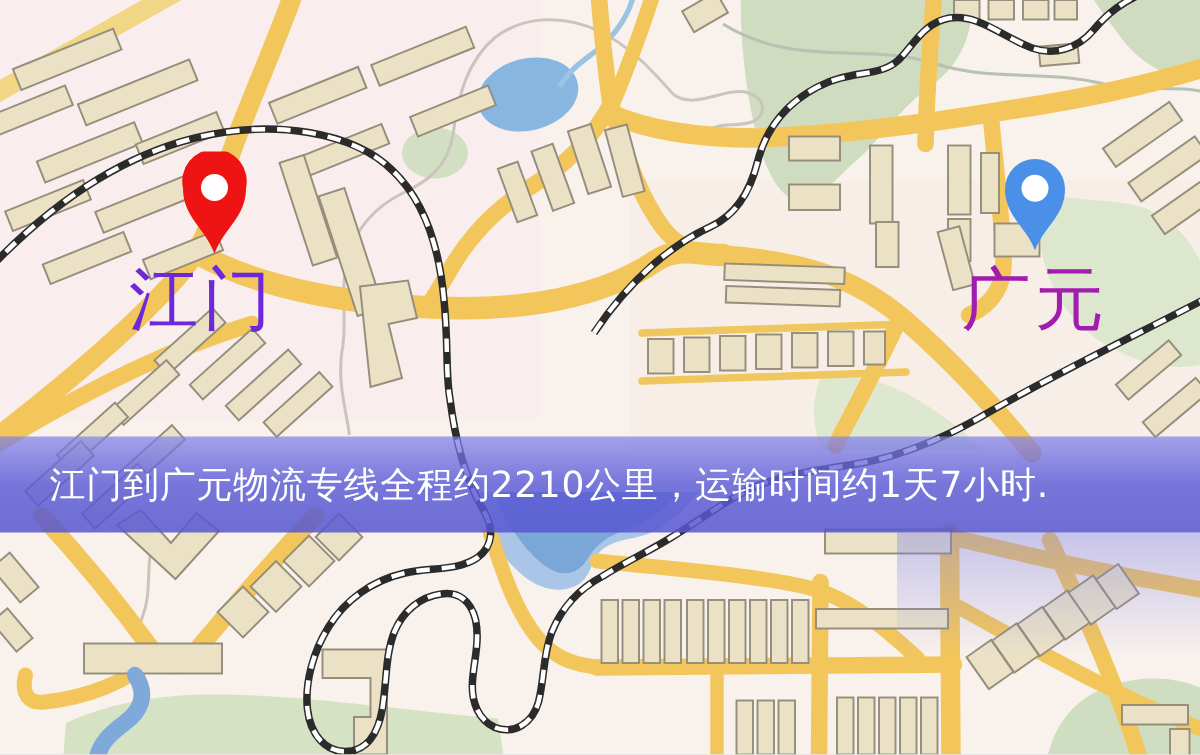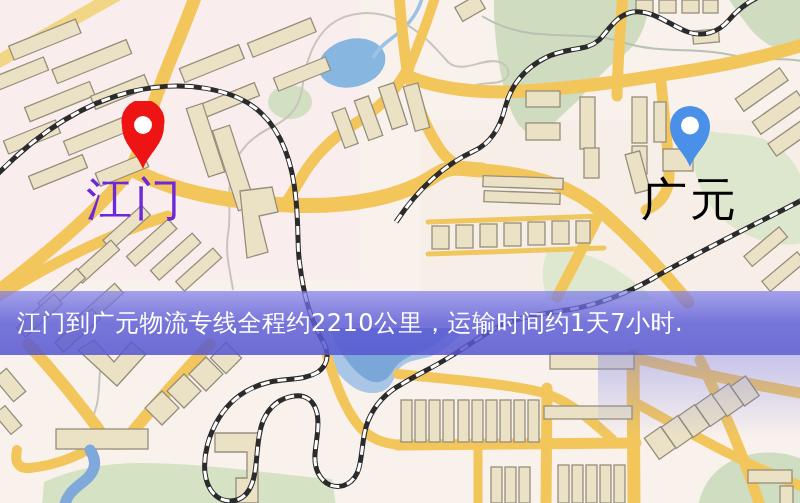--- a/index.html
+++ b/index.html
@@ -6,32 +6,32 @@
   .screen {
     position:relative; width:800px; height:503px; overflow:hidden;
     background:#f8f1ec; font-family:"DejaVu Sans", sans-serif;
   }
   .map-svg { position:absolute; left:0; top:0; }
   .city-label {
     position:absolute; font-size:46px; font-weight:400; letter-spacing:3px;
     line-height:1; white-space:nowrap; font-family:"DejaVu Sans", sans-serif;
   }
   .origin-label { left:86px; top:176px; color:#6d28d9; }
-  .dest-label  { left:641px; top:176px; color:#000000; }
+  .dest-label  { left:641px; top:176px; color:#a21caf; }
   .pin { position:absolute; }
   .pin-origin { left:119px; top:101px; }
   .pin-dest   { left:667px; top:103px; }
   .banner {
     position:absolute; left:0; top:291px; width:800px; height:64px;
     background:linear-gradient(180deg, rgba(128,128,234,0.70) 0%,
                rgba(92,92,214,0.83) 50%, rgba(86,86,208,0.85) 100%);
     display:flex; align-items:center;
   }
   .banner-text {
-    color:#ffffff; font-size:24px; letter-spacing:0.5px; padding-left:17px;
+    color:#ffffff; font-size:24px; letter-spacing:0.5px; padding-left:33px;
     white-space:nowrap; font-family:"DejaVu Sans", sans-serif;
   }
 </style>
 </head>
 <body>
 
 <div class="screen">
 
   <svg class="map-svg" width="800" height="503" viewBox="0 0 800 503">
     <defs>

